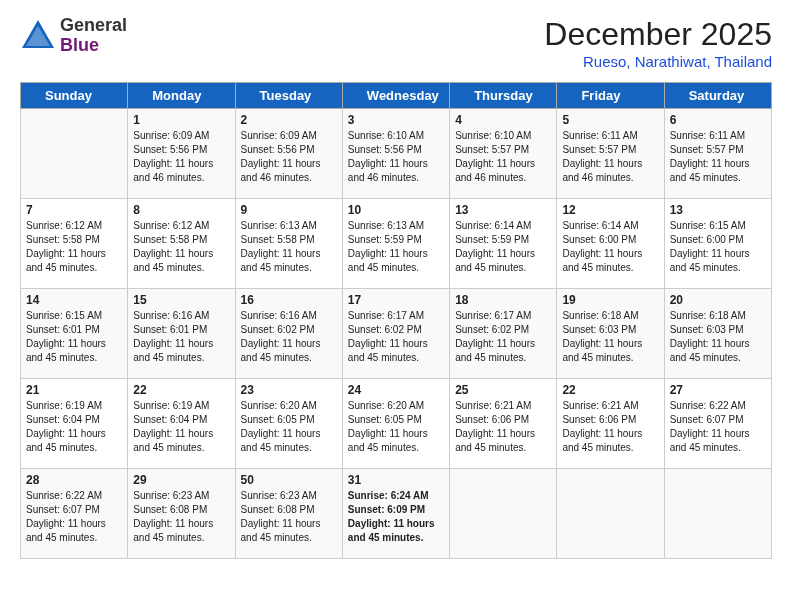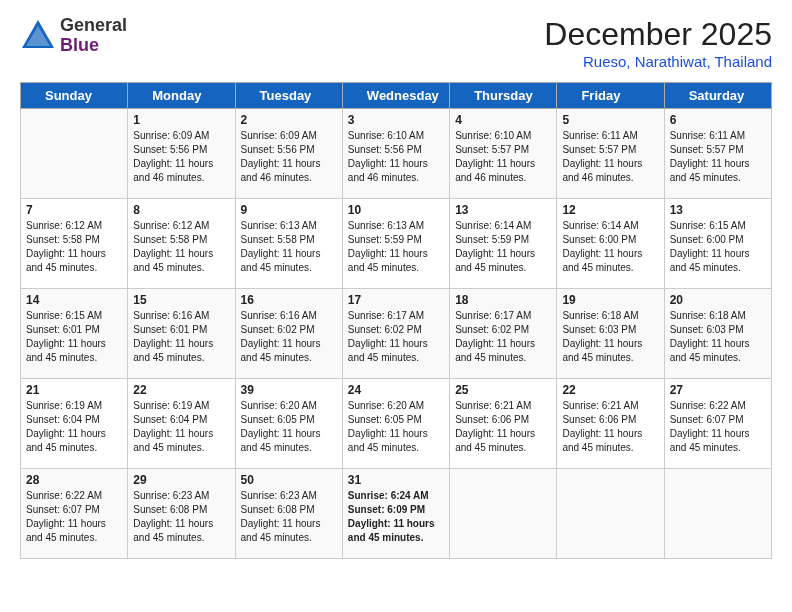--- a/index.html
+++ b/index.html
@@ -278,21 +278,21 @@
 and 45 minutes.</div>
         </td>
         <td>
           <span class="day-num">22</span>
           <div class="cell-info" style="white-space: pre-line;">Sunrise: 6:19 AM
 Sunset: 6:04 PM
 Daylight: 11 hours
 and 45 minutes.</div>
         </td>
         <td>
-          <span class="day-num">39</span>
+          <span class="day-num">23</span>
           <div class="cell-info" style="white-space: pre-line;">Sunrise: 6:20 AM
 Sunset: 6:05 PM
 Daylight: 11 hours
 and 45 minutes.</div>
         </td>
         <td>
           <span class="day-num">24</span>
           <div class="cell-info" style="white-space: pre-line;">Sunrise: 6:20 AM
 Sunset: 6:05 PM
 Daylight: 11 hours

